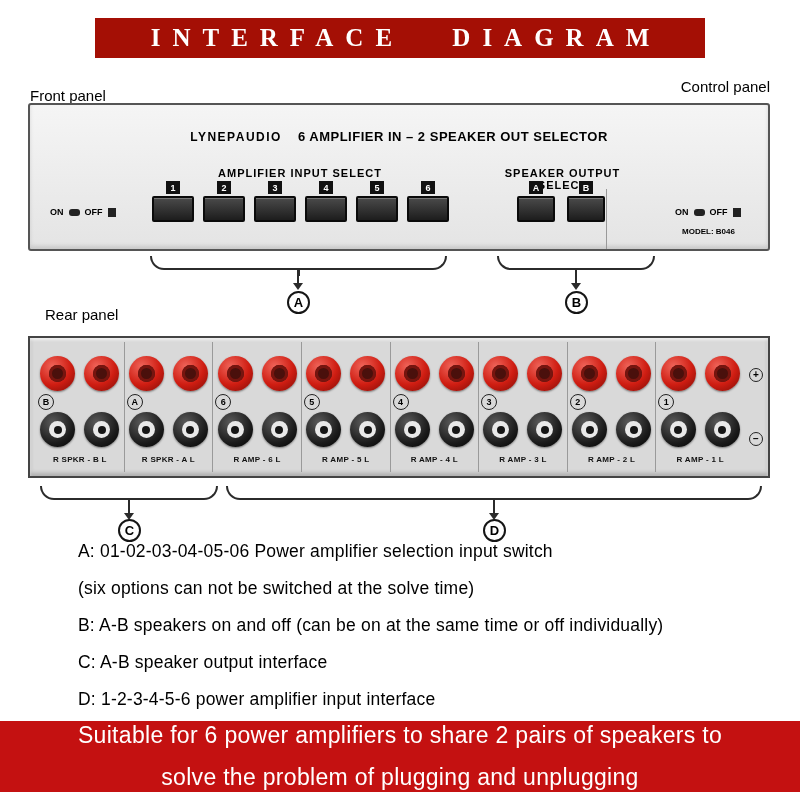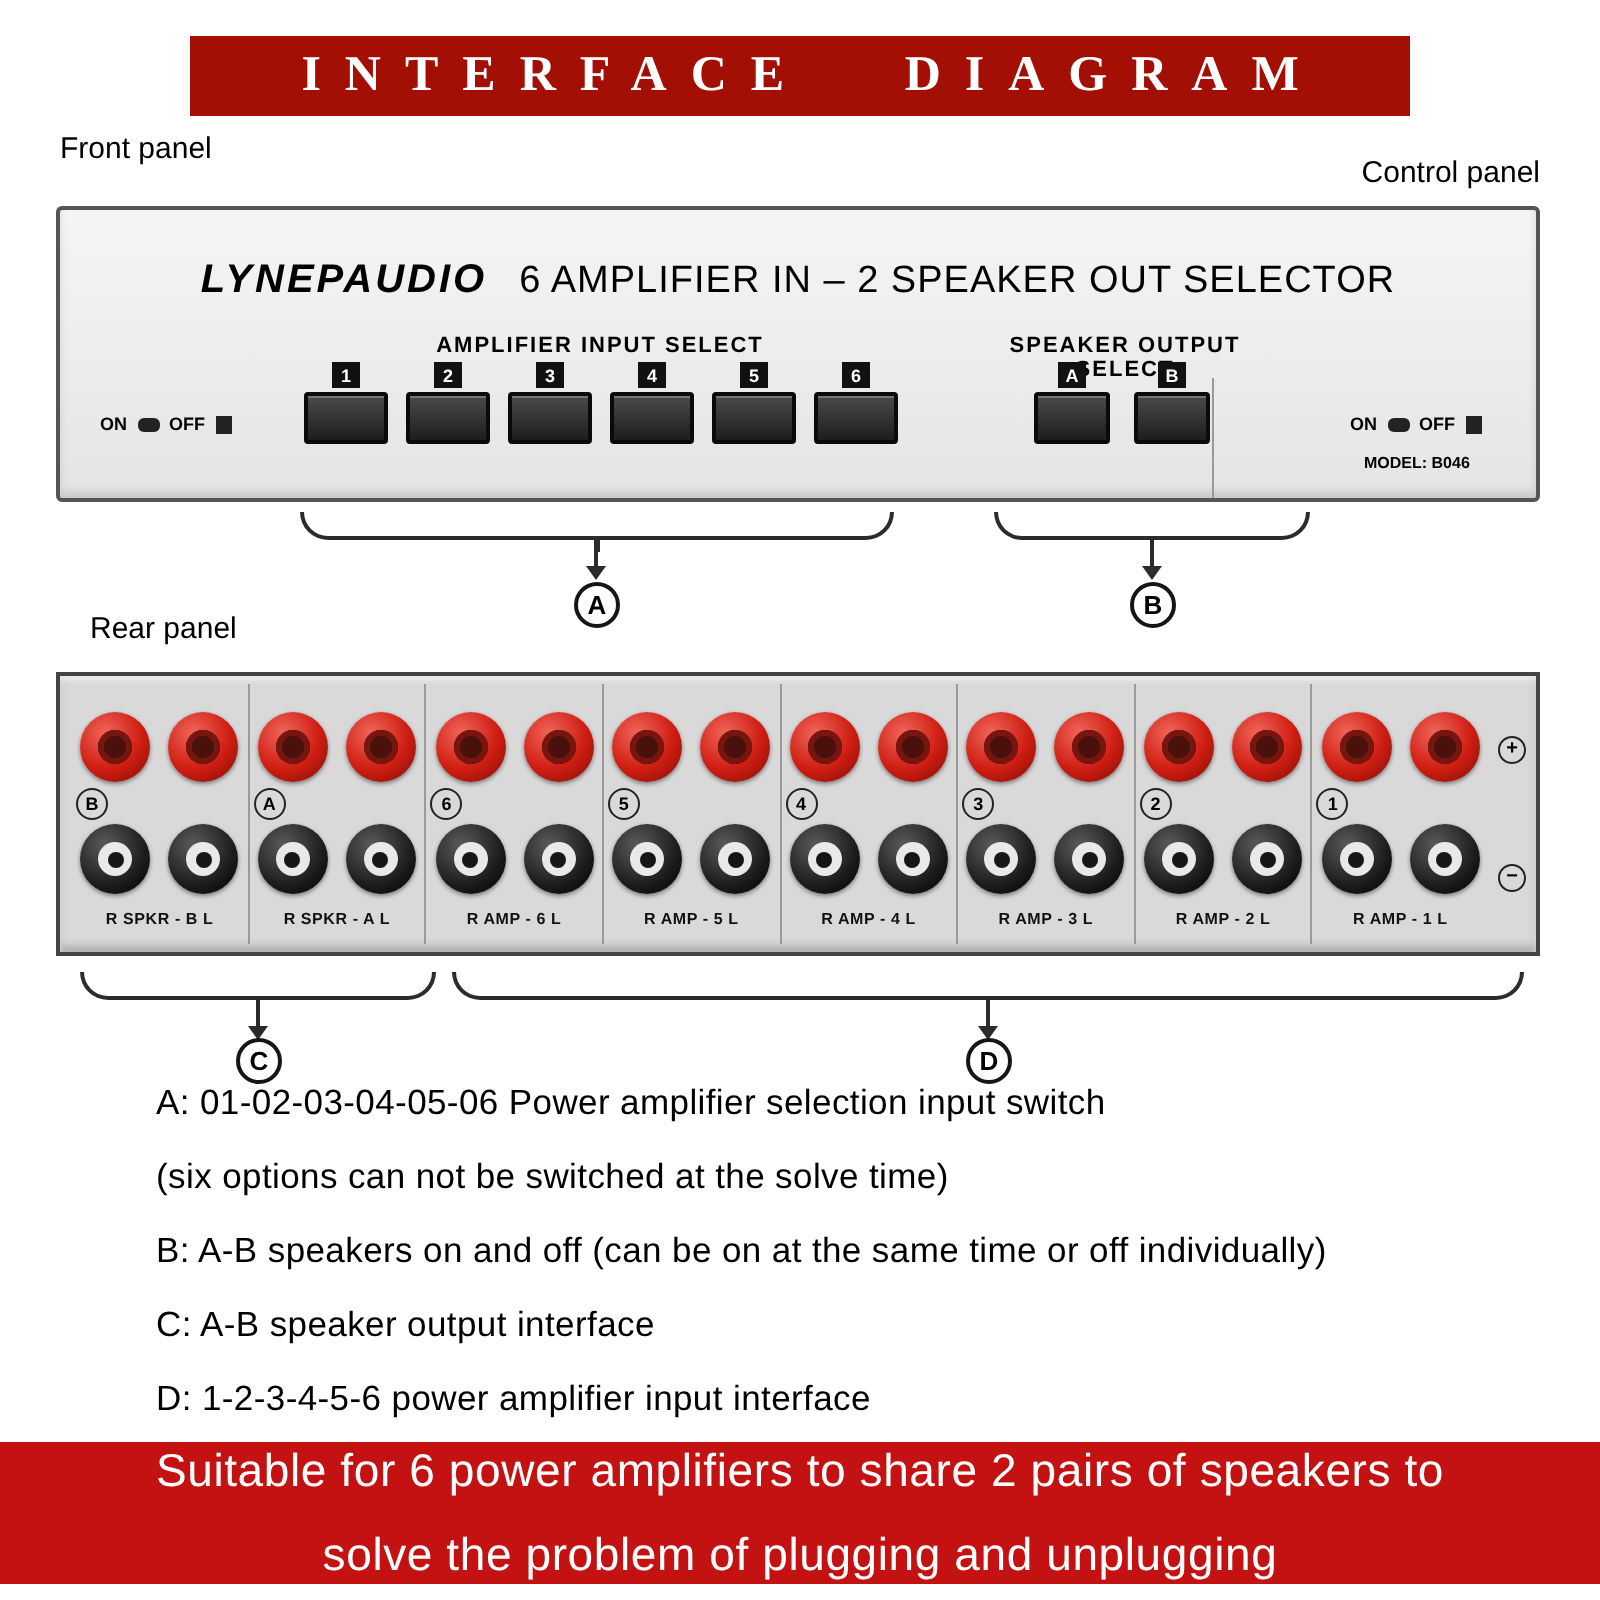--- a/index.html
+++ b/index.html
@@ -15,32 +15,32 @@
            font-family:"Liberation Sans", sans-serif; overflow:hidden; color:#000; }
 
   
   .banner { position:absolute; left:95px; top:18px; width:610px; height:40px;
             background:var(--banner-red); display:flex; align-items:center; justify-content:center; }
   .banner-text { color:#fff; font-family:"Liberation Serif", serif; font-weight:bold;
                  font-size:25px; letter-spacing:12px; word-spacing:30px; white-space:nowrap; text-indent:12px; }
 
   
   .plabel { position:absolute; font-size:15px; color:#000; }
-  .lbl-front { left:30px; top:66px; }
+  .lbl-front { left:30px; top:87px; }
   .lbl-control { right:30px; top:78px; }
   .lbl-rear { left:45px; top:306px; }
 
   
   .front-panel { position:absolute; left:28px; top:103px; width:742px; height:148px;
                  background:linear-gradient(#f5f5f5,#e4e4e4); border:2px solid #555; border-radius:3px;
                  box-shadow: inset 0 -3px 4px rgba(0,0,0,.12); }
   .fp-head { position:absolute; top:24px; left:0; right:0; display:flex; justify-content:center;
              align-items:baseline; gap:16px; }
-  .fp-brand { font-size:20px; font-weight:bold; letter-spacing:1.5px;font-style:italic; }
-  .fp-title { font-size:19px; font-weight:normal; letter-spacing:.5px; }
+  .fp-brand { font-size:12px; font-weight:bold; letter-spacing:1.5px; }
+  .fp-title { font-size:13px; font-weight:bold; letter-spacing:.5px; }
   .fp-sub { position:absolute; top:62px; font-size:11px; font-weight:bold; letter-spacing:1px; text-align:center; }
   .sub-amp { left:120px; width:300px; }
   .sub-spk { left:465px; width:135px; }
   .fp-btns { position:absolute; top:76px; display:flex; }
   .fp-btns.amp { left:122px; gap:9px; }
   .fp-btns.spk { left:487px; gap:12px; }
   .fp-btn-unit { display:flex; flex-direction:column; align-items:center; }
   .btn-tag { width:14px; height:13px; background:#111; color:#fff; font-size:9px; font-weight:bold;
              display:flex; align-items:center; justify-content:center; margin-bottom:2px; }
   .fp-btn { width:42px; height:26px; border:2px solid #0a0a0a; border-radius:2px;

